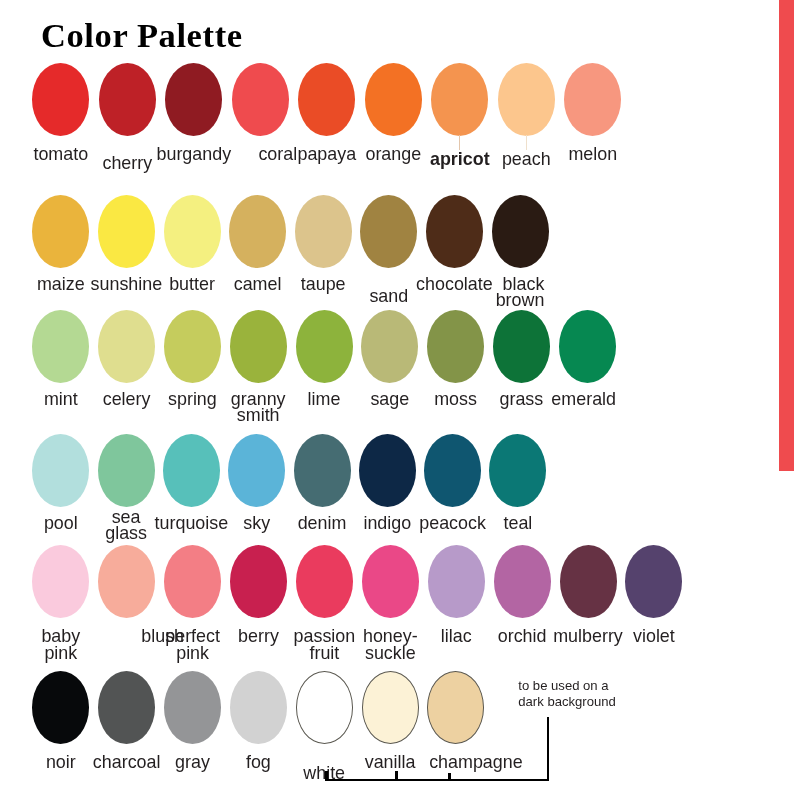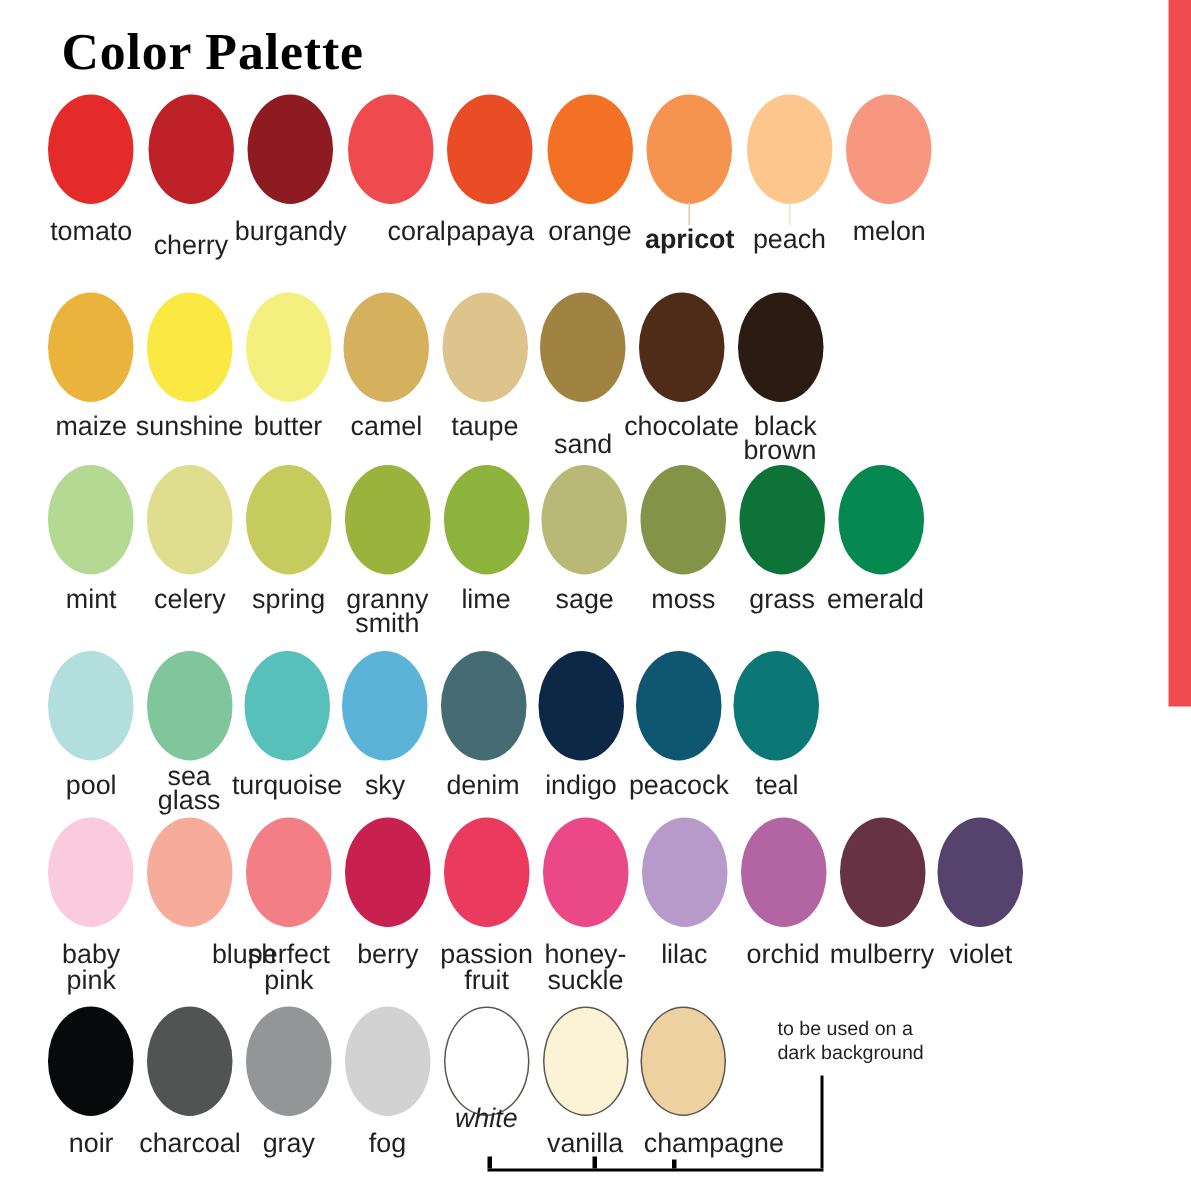--- a/index.html
+++ b/index.html
@@ -277,21 +277,21 @@
         <div class="cell" style="left: 164px; top: 671px; width: 57px;">
           <div class="swatch" style="left: 0px; top: 0px; width: 57px; height: 72.5px; background: rgb(148, 149, 151);"></div>
           <div class="label" style="left: 28.5px; top: 82.5px;">gray</div>
         </div>
         <div class="cell" style="left: 229.85px; top: 671px; width: 57px;">
           <div class="swatch" style="left: 0px; top: 0px; width: 57px; height: 72.5px; background: rgb(210, 210, 210);"></div>
           <div class="label" style="left: 28.5px; top: 82.5px;">fog</div>
         </div>
         <div class="cell" style="left: 295.7px; top: 671px; width: 57px;">
           <div class="swatch outlined" style="left: 0px; top: 0px; width: 57px; height: 72.5px; background: rgb(255, 255, 255);"></div>
-          <div class="label" style="left: 28.5px; top: 66px; font-style: italic;">white</div>
+          <div class="label" style="left: 28.5px; top: 94px;">white</div>
         </div>
         <div class="cell" style="left: 361.55px; top: 671px; width: 57px;">
           <div class="swatch outlined" style="left: 0px; top: 0px; width: 57px; height: 72.5px; background: rgb(252, 242, 214);"></div>
           <div class="label" style="left: 28.5px; top: 82.5px;">vanilla</div>
         </div>
         <div class="cell" style="left: 427.4px; top: 671px; width: 57px;">
           <div class="swatch outlined" style="left: 0px; top: 0px; width: 57px; height: 72.5px; background: rgb(237, 209, 161);"></div>
           <div class="label" style="left: 48.5px; top: 82.5px;">champagne</div>
         </div>
       </div>

